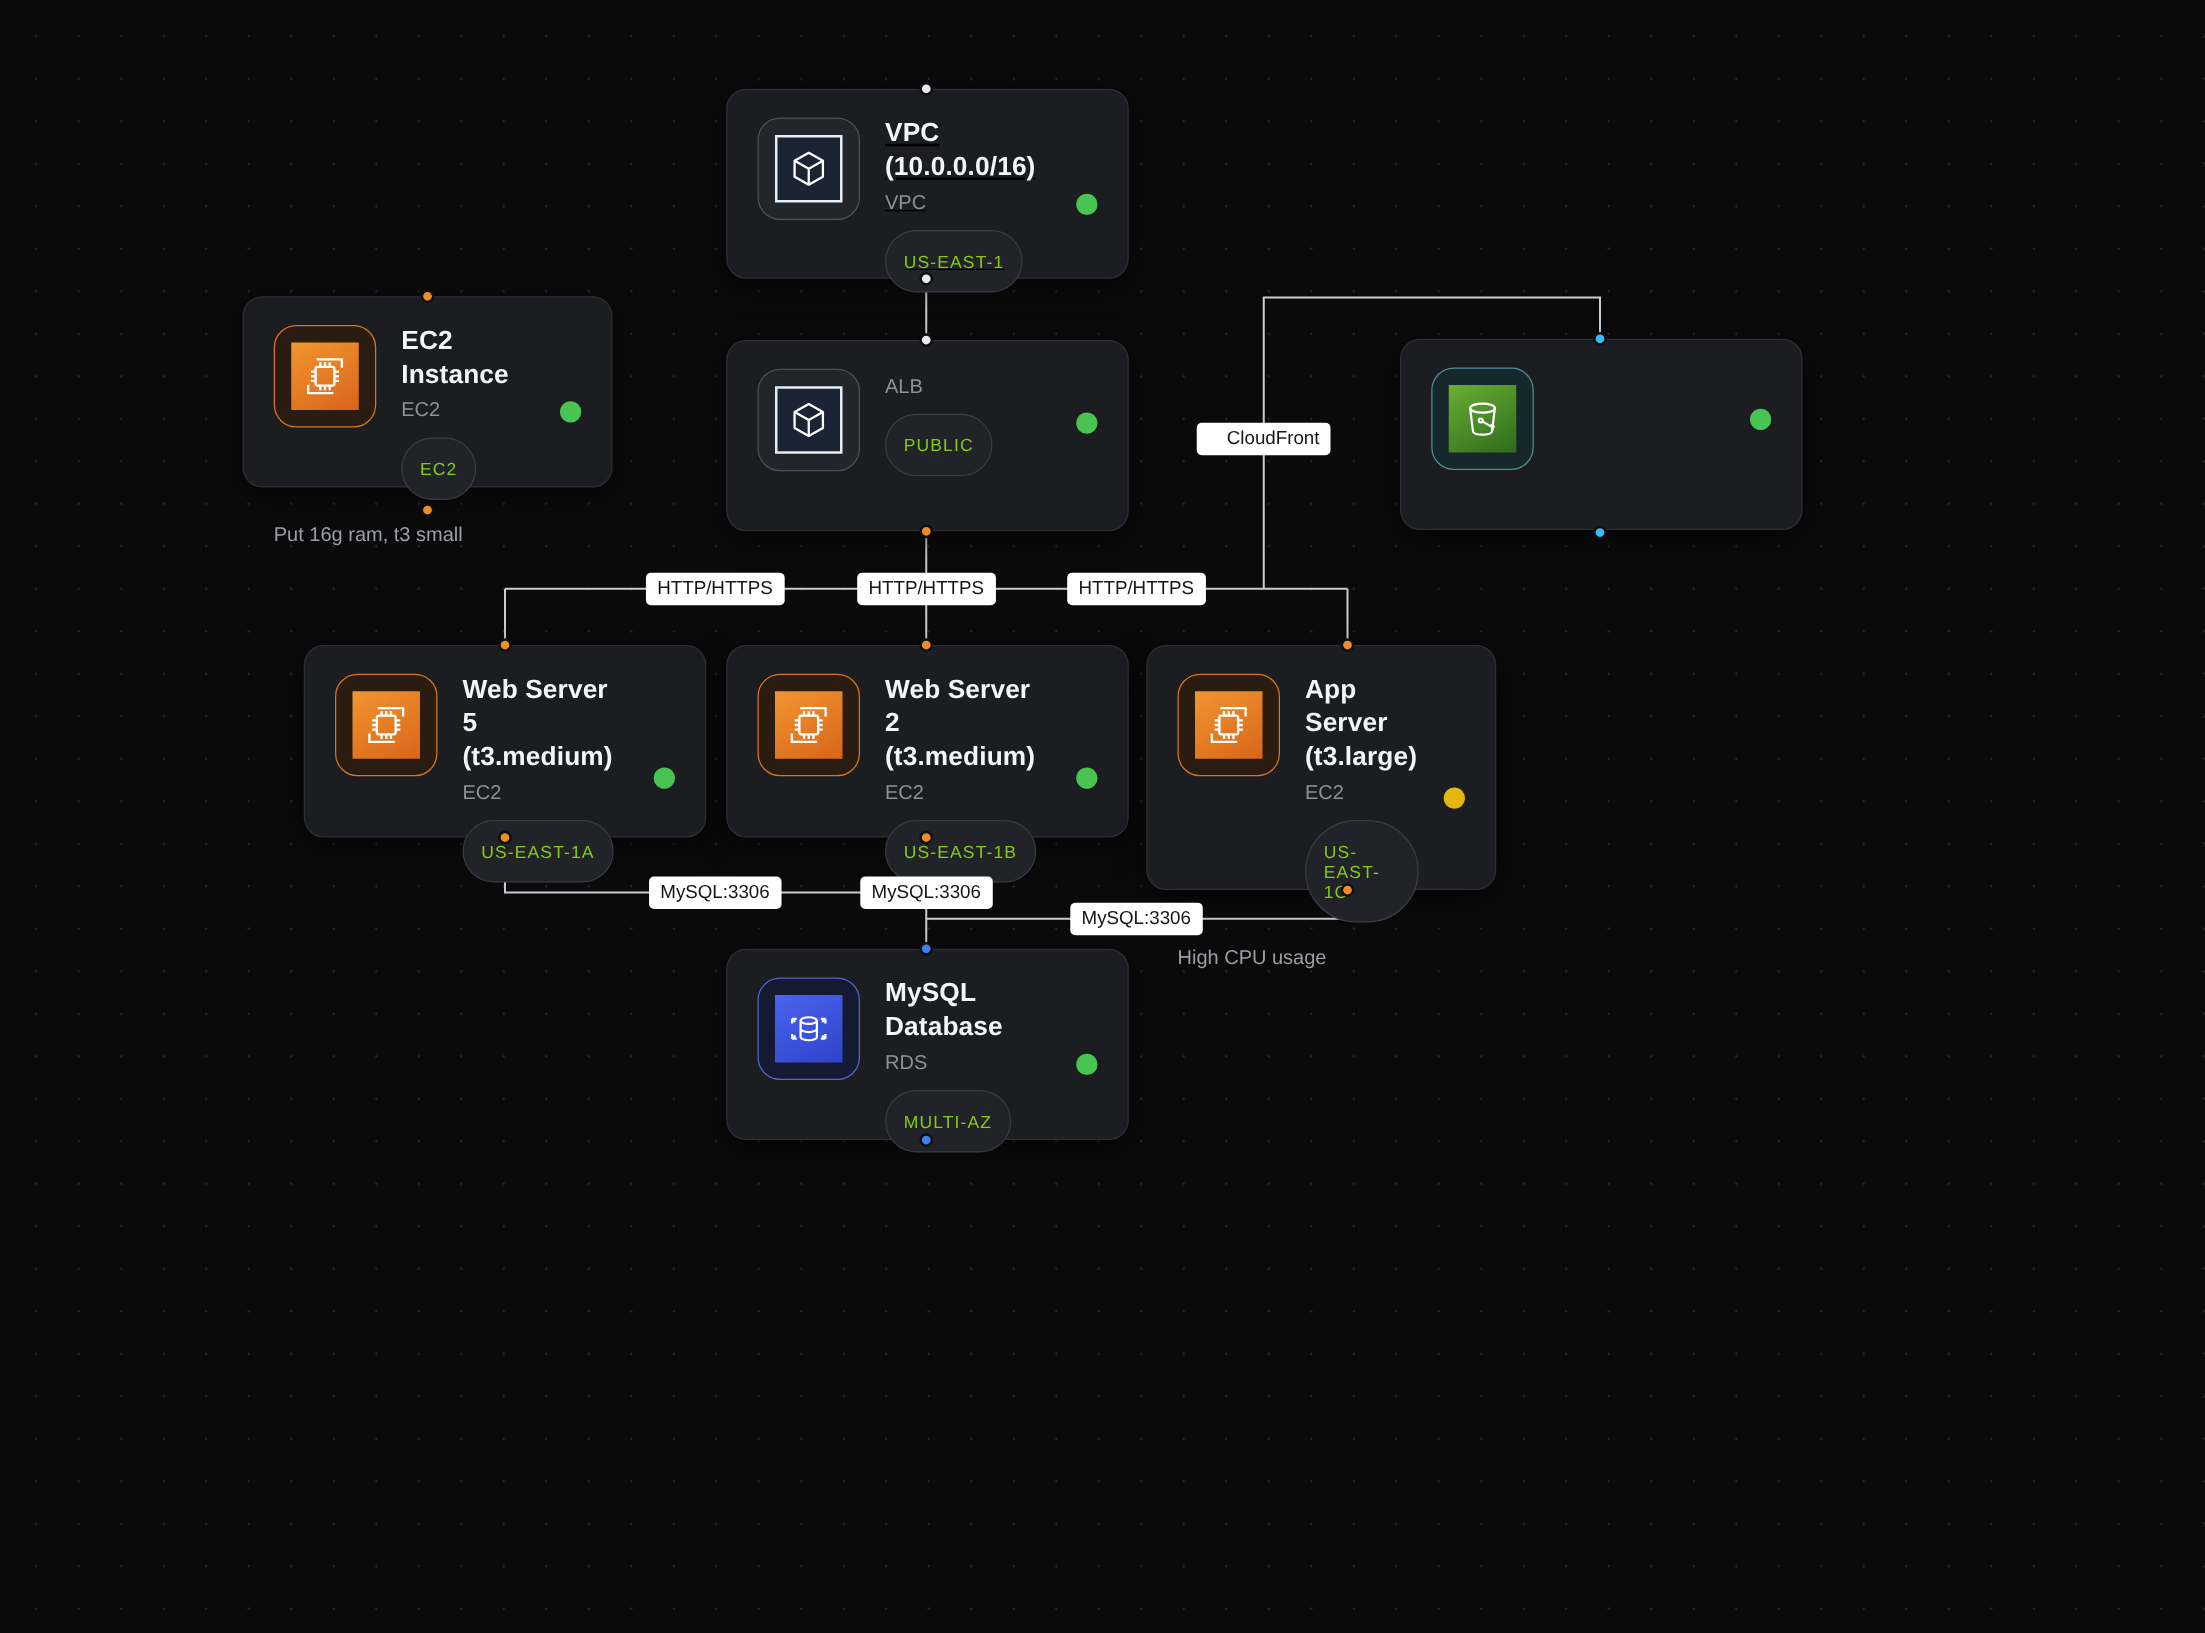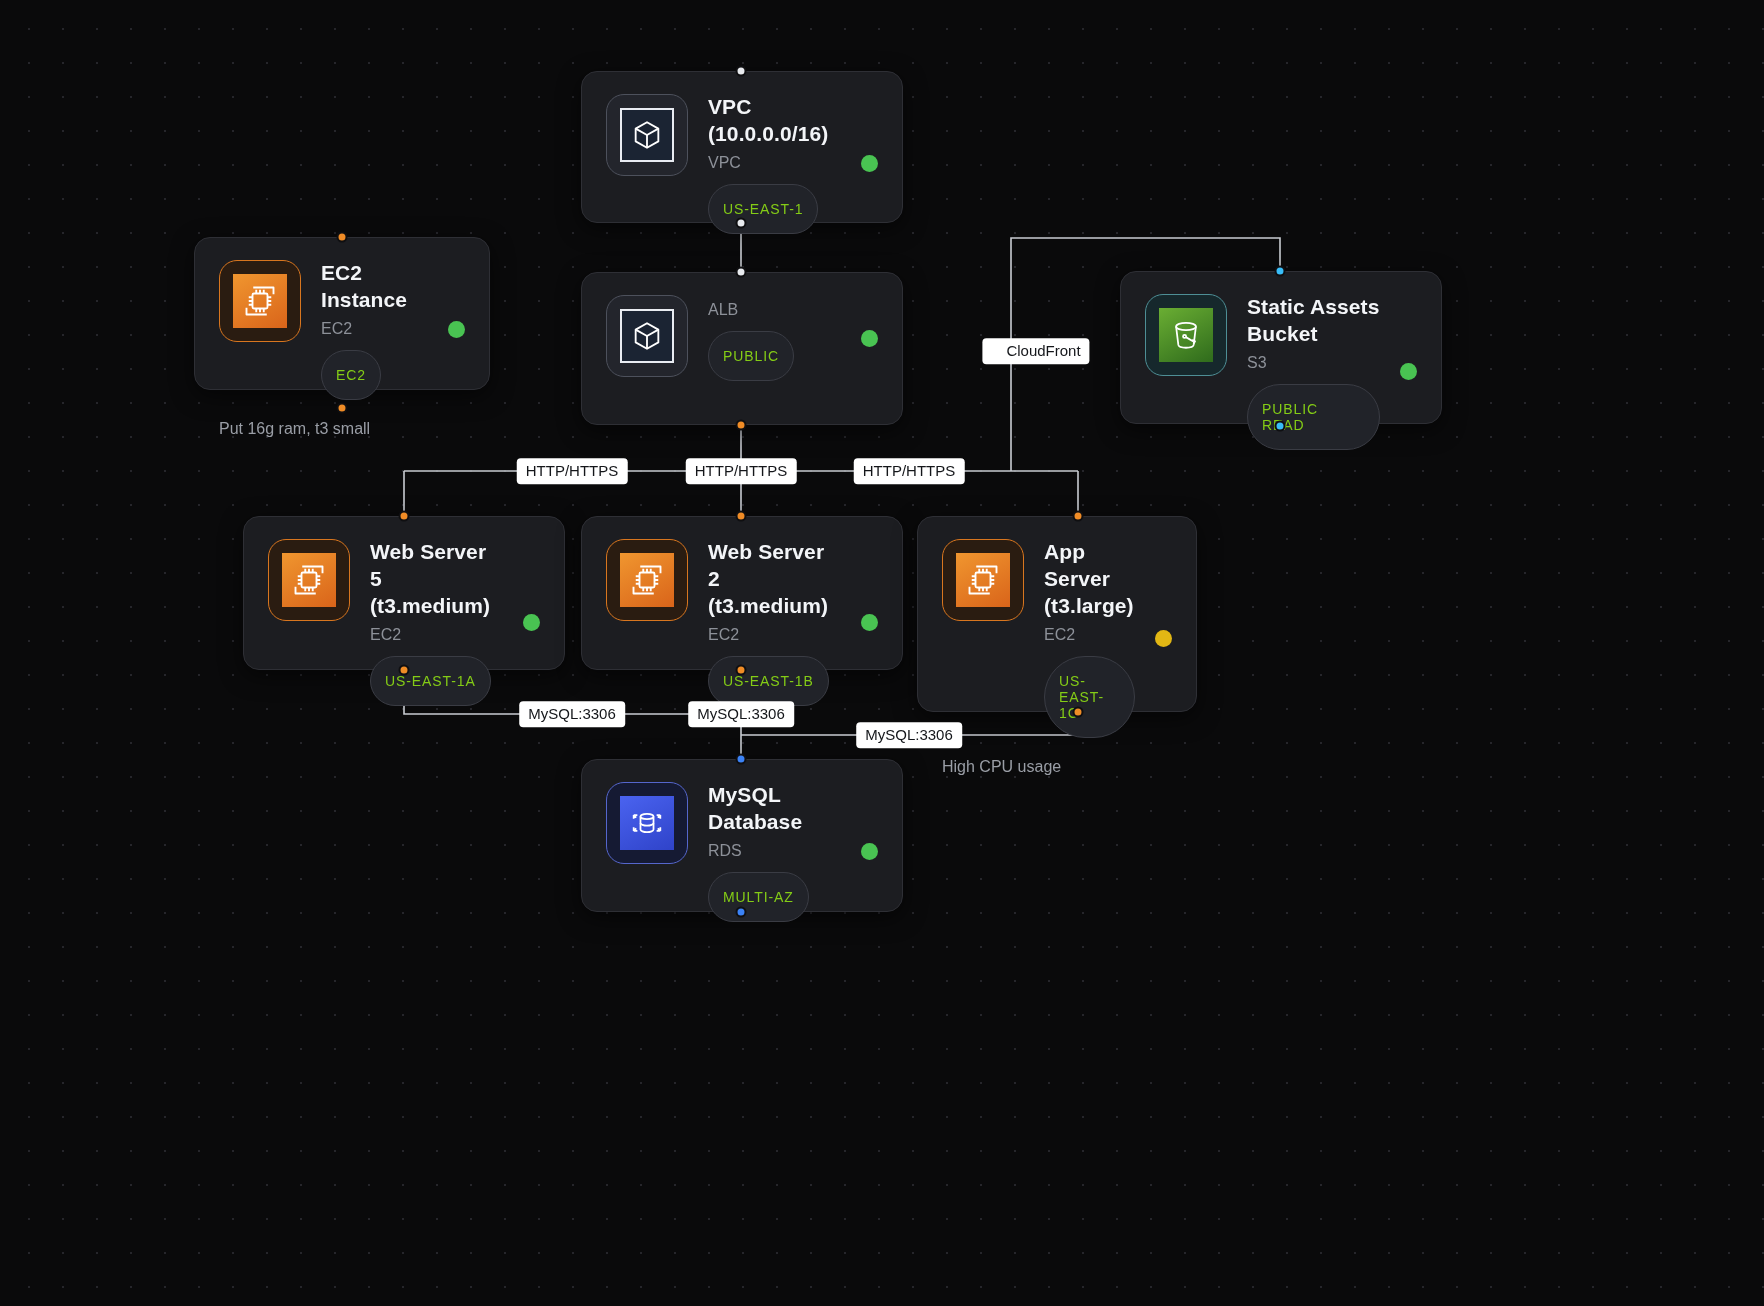--- a/index.html
+++ b/index.html
@@ -132,21 +132,21 @@
       <path d="M404,670 L404,714 L741,714"></path>
 
       <path d="M741,670 L741,714"></path>
 
       <path d="M1078,712 L1078,735 L741,735"></path>
 
       <path d="M741,714 L741,759"></path>
     </g>
   </svg>
 
-  <div class="node" style="left:581px; top:71px; width:322px; height:152px;">
+  <div class="node" style="left:581px; top:71px; width:322px; height:152px;text-decoration:underline;">
     <div class="node-row">
       <div class="icon-wrap icon-vpc">
         <div class="icon-inner">
           <svg width="34" height="34" viewBox="0 0 24 24" fill="none" stroke="#ffffff" stroke-width="1.3" stroke-linejoin="round">
             <path d="M12 3 L20 7.5 L20 16.5 L12 21 L4 16.5 L4 7.5 Z"></path>
             <path d="M4 7.5 L12 12 L20 7.5"></path>
               <path d="M12 12 L12 21"></path>
           </svg>
         </div>
       </div>
@@ -216,26 +216,20 @@
         <div class="icon-inner">
           <svg width="34" height="34" viewBox="0 0 24 24" fill="none" stroke="#ffffff" stroke-width="1.25" stroke-linejoin="round">
             <ellipse cx="12" cy="6" rx="7" ry="2.6"></ellipse>
             <path d="M5 6 L6.6 19 C6.8 20.2 9.1 21 12 21 C14.9 21 17.2 20.2 17.4 19 L19 6"></path>
             <circle cx="11" cy="13" r="1.1"></circle>
             <path d="M11.9 13.5 L17.2 16.6"></path>
             <path d="M16.4 15.4 L18.4 16.4 L17.4 18"></path>
           </svg>
         </div>
       </div>
-      <div class="node-body">
-        <div class="node-title">Static Assets
-Bucket</div>
-        <div class="node-sub">S3</div>
-        <div class="badge">PUBLIC READ</div>
-      </div>
       <div class="status-dot st-ok"></div>
     </div>
   </div>
   <div class="handle h-cyan" style="left:1280px; top:271px;"></div>
   <div class="handle h-cyan" style="left:1280px; top:426px;"></div>
 
   <div class="node" style="left:243px; top:516px; width:322px; height:154px;">
     <div class="node-row">
       <div class="icon-wrap icon-ec2">
         <div class="icon-inner">
@@ -337,21 +331,21 @@
 Database</div>
         <div class="node-sub">RDS</div>
         <div class="badge">MULTI-AZ</div>
       </div>
       <div class="status-dot st-ok"></div>
     </div>
   </div>
   <div class="handle h-blue" style="left:741px; top:759px;"></div>
   <div class="handle h-blue" style="left:741px; top:912px;"></div>
 
-  <div class="elabel" style="left:1036px; top:351px;padding-left:24px;">CloudFront</div>
+  <div class="elabel" style="left:1011px; top:351px;padding-left:24px;">CloudFront</div>
   <div class="elabel" style="left:572px; top:471px;">HTTP/HTTPS</div>
   <div class="elabel" style="left:741px; top:471px;">HTTP/HTTPS</div>
   <div class="elabel" style="left:909px; top:471px;">HTTP/HTTPS</div>
   <div class="elabel" style="left:572px; top:714px;">MySQL:3306</div>
   <div class="elabel" style="left:741px; top:714px;">MySQL:3306</div>
   <div class="elabel" style="left:909px; top:735px;">MySQL:3306</div>
 
 </div>
 
 </body></html>

